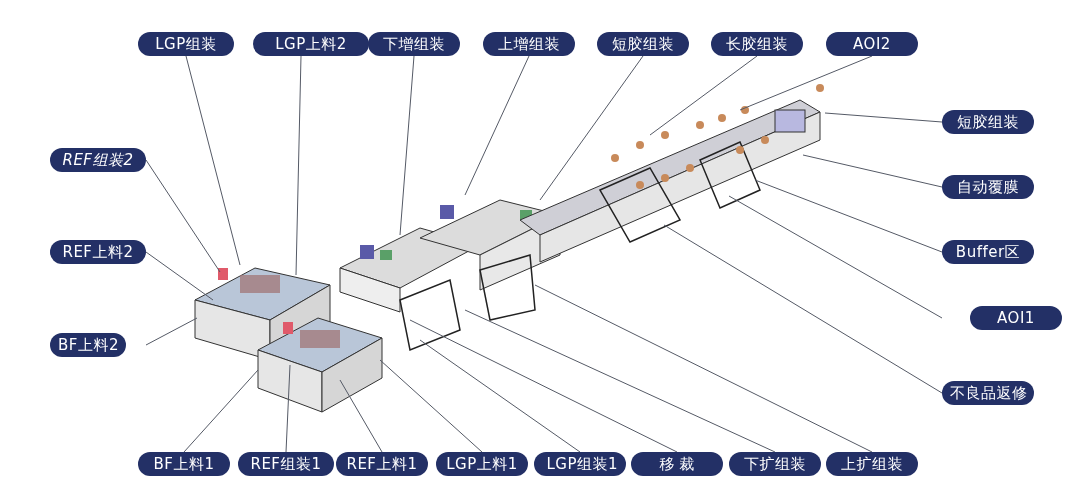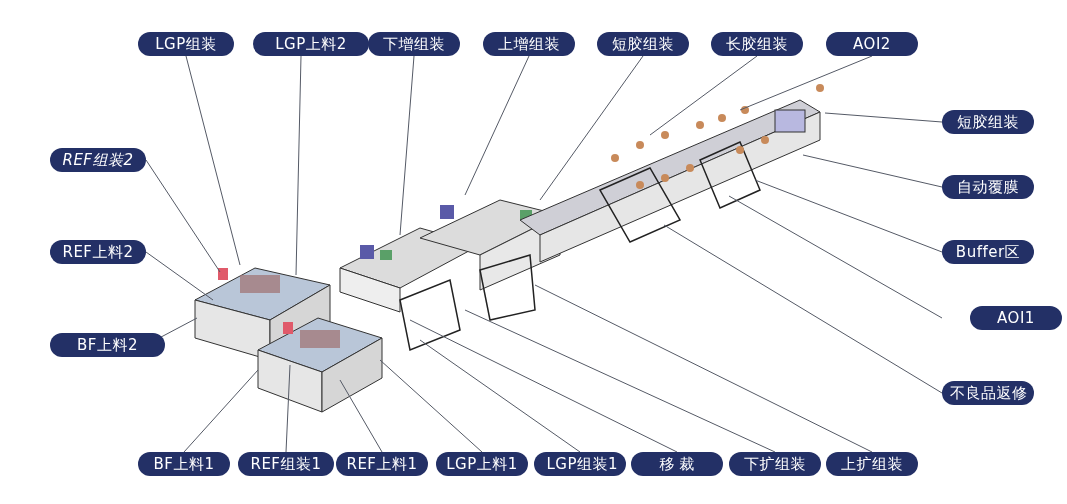--- a/index.html
+++ b/index.html
@@ -88,21 +88,21 @@
   <div id="pills">
       <div class="pill" style="left: 138px; top: 32px; width: 96px;">LGP组装</div>
       <div class="pill" style="left: 253px; top: 32px; width: 116px;">LGP上料2</div>
       <div class="pill" style="left: 368px; top: 32px; width: 92px;">下增组装</div>
       <div class="pill" style="left: 483px; top: 32px; width: 92px; font-family: Liberation Serif, serif;">上增组装</div>
       <div class="pill" style="left: 597px; top: 32px; width: 92px;">短胶组装</div>
       <div class="pill" style="left: 711px; top: 32px; width: 92px;">长胶组装</div>
       <div class="pill" style="left: 826px; top: 32px; width: 92px;">AOI2</div>
       <div class="pill" style="left: 50px; top: 148px; width: 96px; font-style: italic;">REF组装2</div>
       <div class="pill" style="left: 50px; top: 240px; width: 96px;">REF上料2</div>
-      <div class="pill" style="left: 50px; top: 333px; width: 115px;">BF上料2</div>
+      <div class="pill" style="left: 50px; top: 333px; width: 76px;">BF上料2</div>
       <div class="pill" style="left: 942px; top: 110px; width: 92px;">短胶组装</div>
       <div class="pill" style="left: 942px; top: 175px; width: 92px;">自动覆膜</div>
       <div class="pill" style="left: 942px; top: 240px; width: 92px;">Buffer区</div>
       <div class="pill" style="left: 942px; top: 306px; width: 92px; margin-left: 28px;">AOI1</div>
       <div class="pill" style="left: 942px; top: 381px; width: 92px;">不良品返修</div>
       <div class="pill" style="left: 138px; top: 452px; width: 92px;">BF上料1</div>
       <div class="pill" style="left: 238px; top: 452px; width: 96px;">REF组装1</div>
       <div class="pill" style="left: 336px; top: 452px; width: 92px;">REF上料1</div>
       <div class="pill" style="left: 436px; top: 452px; width: 92px;">LGP上料1</div>
       <div class="pill" style="left: 534px; top: 452px; width: 92px; text-align: right;">LGP组装1</div>

